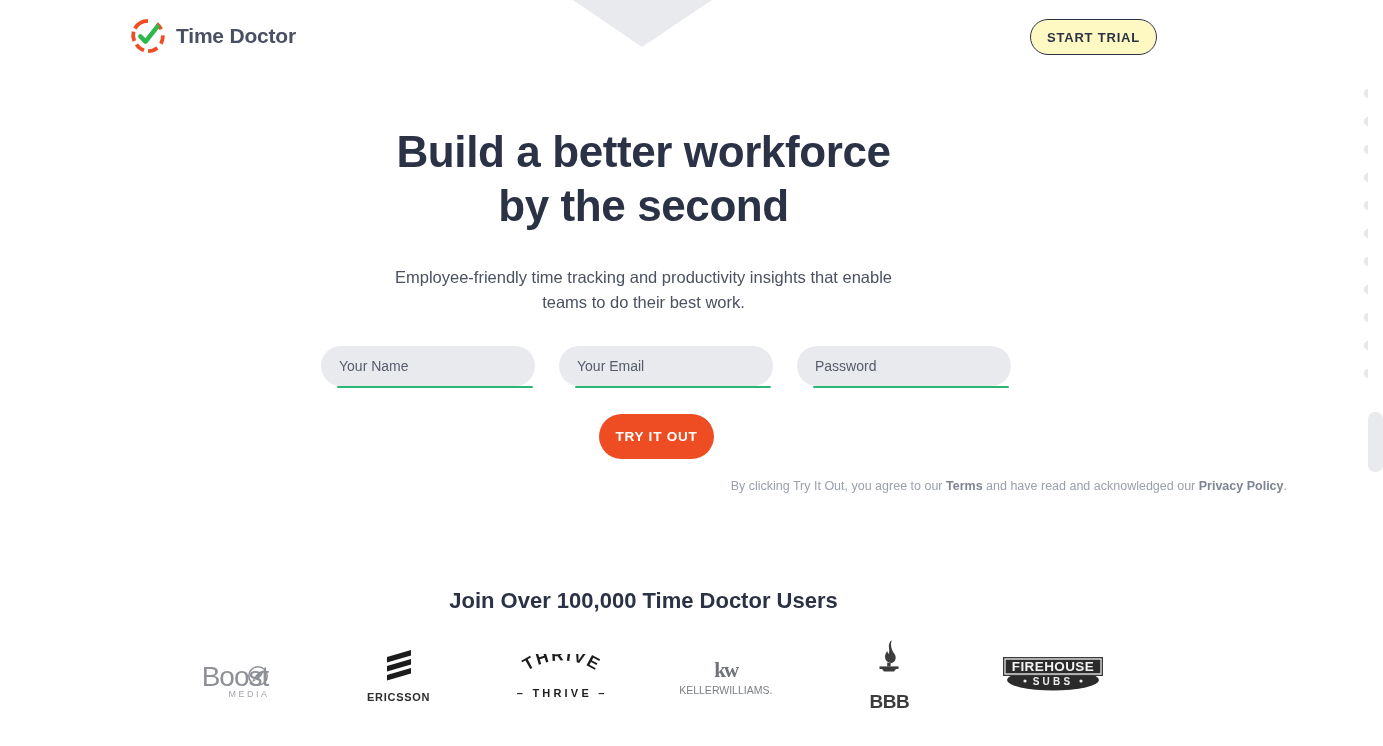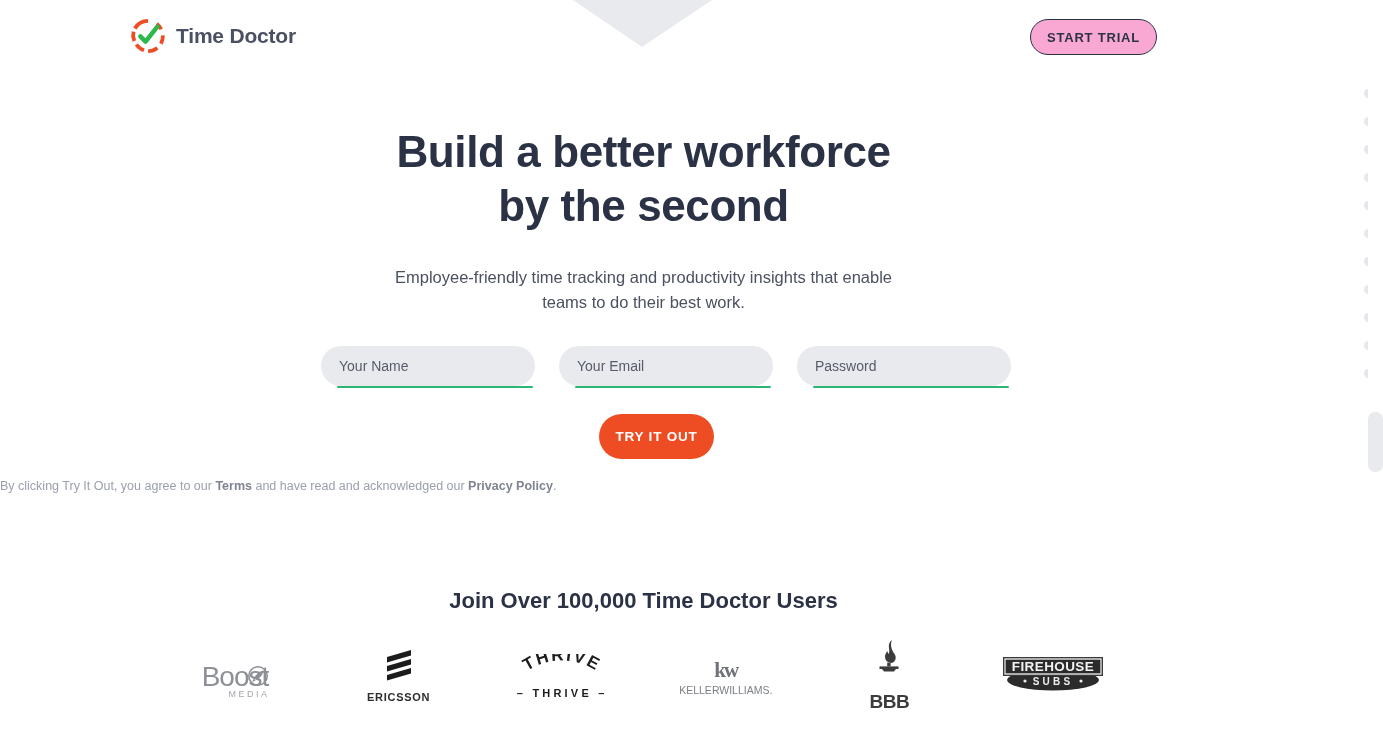--- a/index.html
+++ b/index.html
@@ -37,21 +37,21 @@
   .sign-in {
     position: absolute; right: 244px; top: 28px;
     font-size: 13.5px; font-weight: bold; color: #2b3245;
     letter-spacing: 0.7px; cursor: pointer;
     background: none; border: none; font-family: inherit;
   }
   .start-trial {
     position: absolute; right: 226px; top: 19px;
     width: 127px; height: 36px;
     border: 1.5px solid #2b3245; border-radius: 20px;
-    background: #f9a8d4; color: #2b3245;
+    background: #fef9c3; color: #2b3245;
     font-size: 13px; font-weight: bold; letter-spacing: 0.8px;
     font-family: inherit; cursor: pointer;
   }
 
   
   .hero { position: absolute; left: 0; top: 0; width: 1287px; }
   .hero-title {
     position: absolute; left: 0; top: 125px; width: 1287px;
     text-align: center;
     font-size: 44px; line-height: 54px; font-weight: bold;
@@ -86,21 +86,21 @@
     position: absolute; left: 599px; top: 414px;
     width: 115px; height: 45px;
     background: #ee4d24; border: none; border-radius: 23px;
     color: #ffffff; font-family: inherit;
     font-size: 13.5px; font-weight: bold; letter-spacing: 0.8px;
     cursor: pointer;
   }
 
   .terms {
     position: absolute; left: 0; top: 479px; width: 1287px;
-    text-align: left; font-size: 12.5px; color: #9aa0ad;
+    text-align: right; font-size: 12.5px; color: #9aa0ad;
   }
   .terms a { color: #7e8491; font-weight: bold; text-decoration: none; }
 
   
   .clients-title {
     position: absolute; left: 0; top: 588px; width: 1287px;
     text-align: center;
     font-size: 22px; font-weight: bold; color: #2b3245;
   }
   .clients-row {

